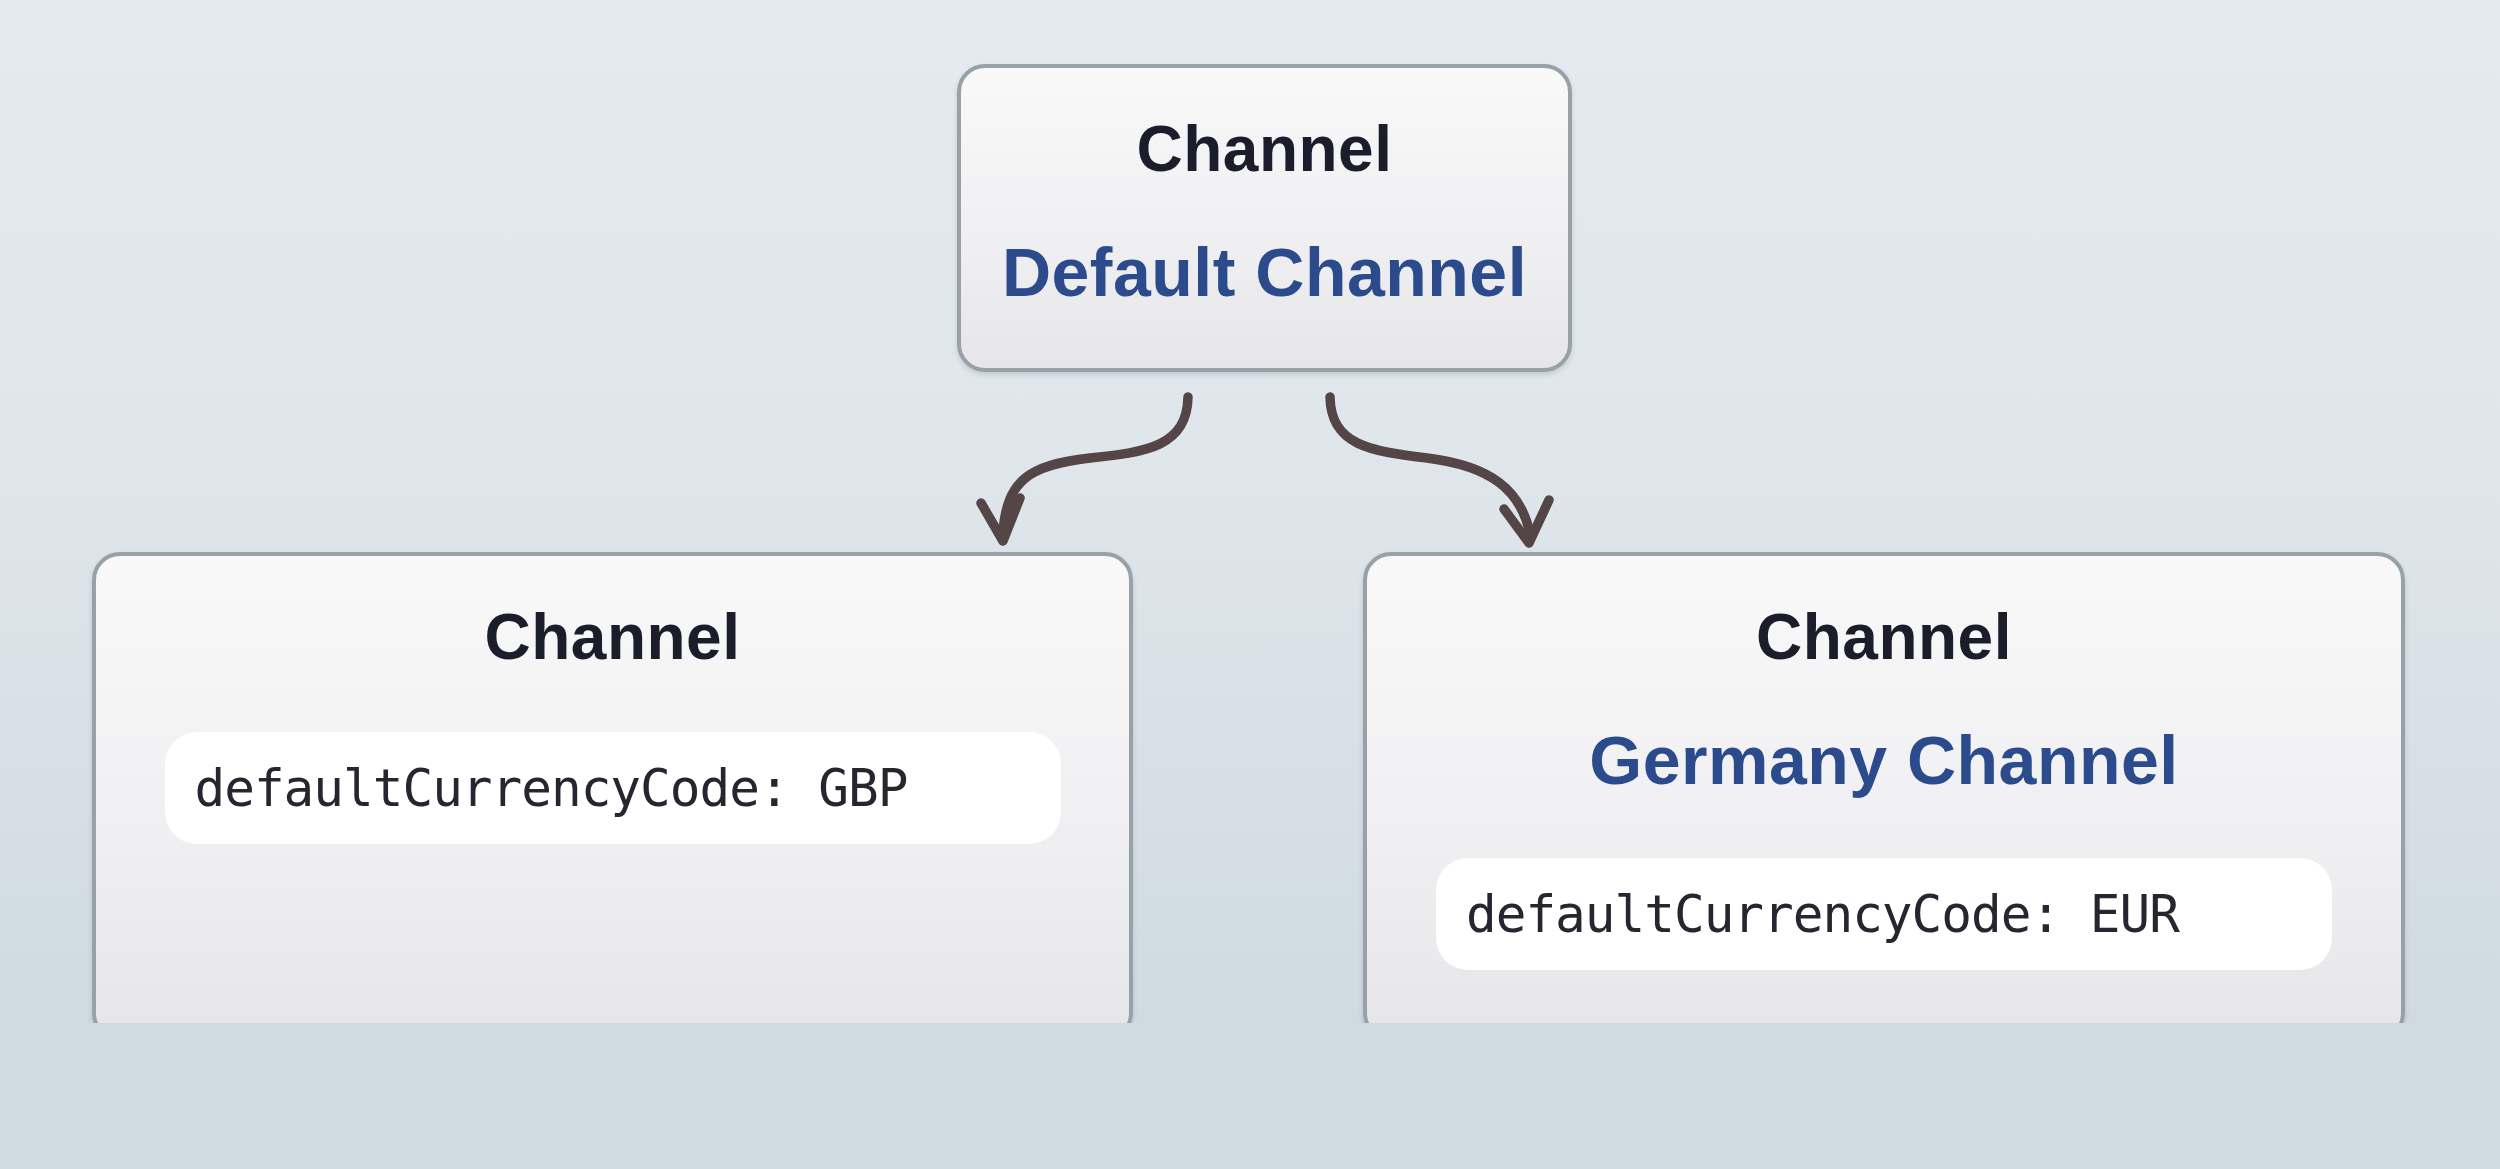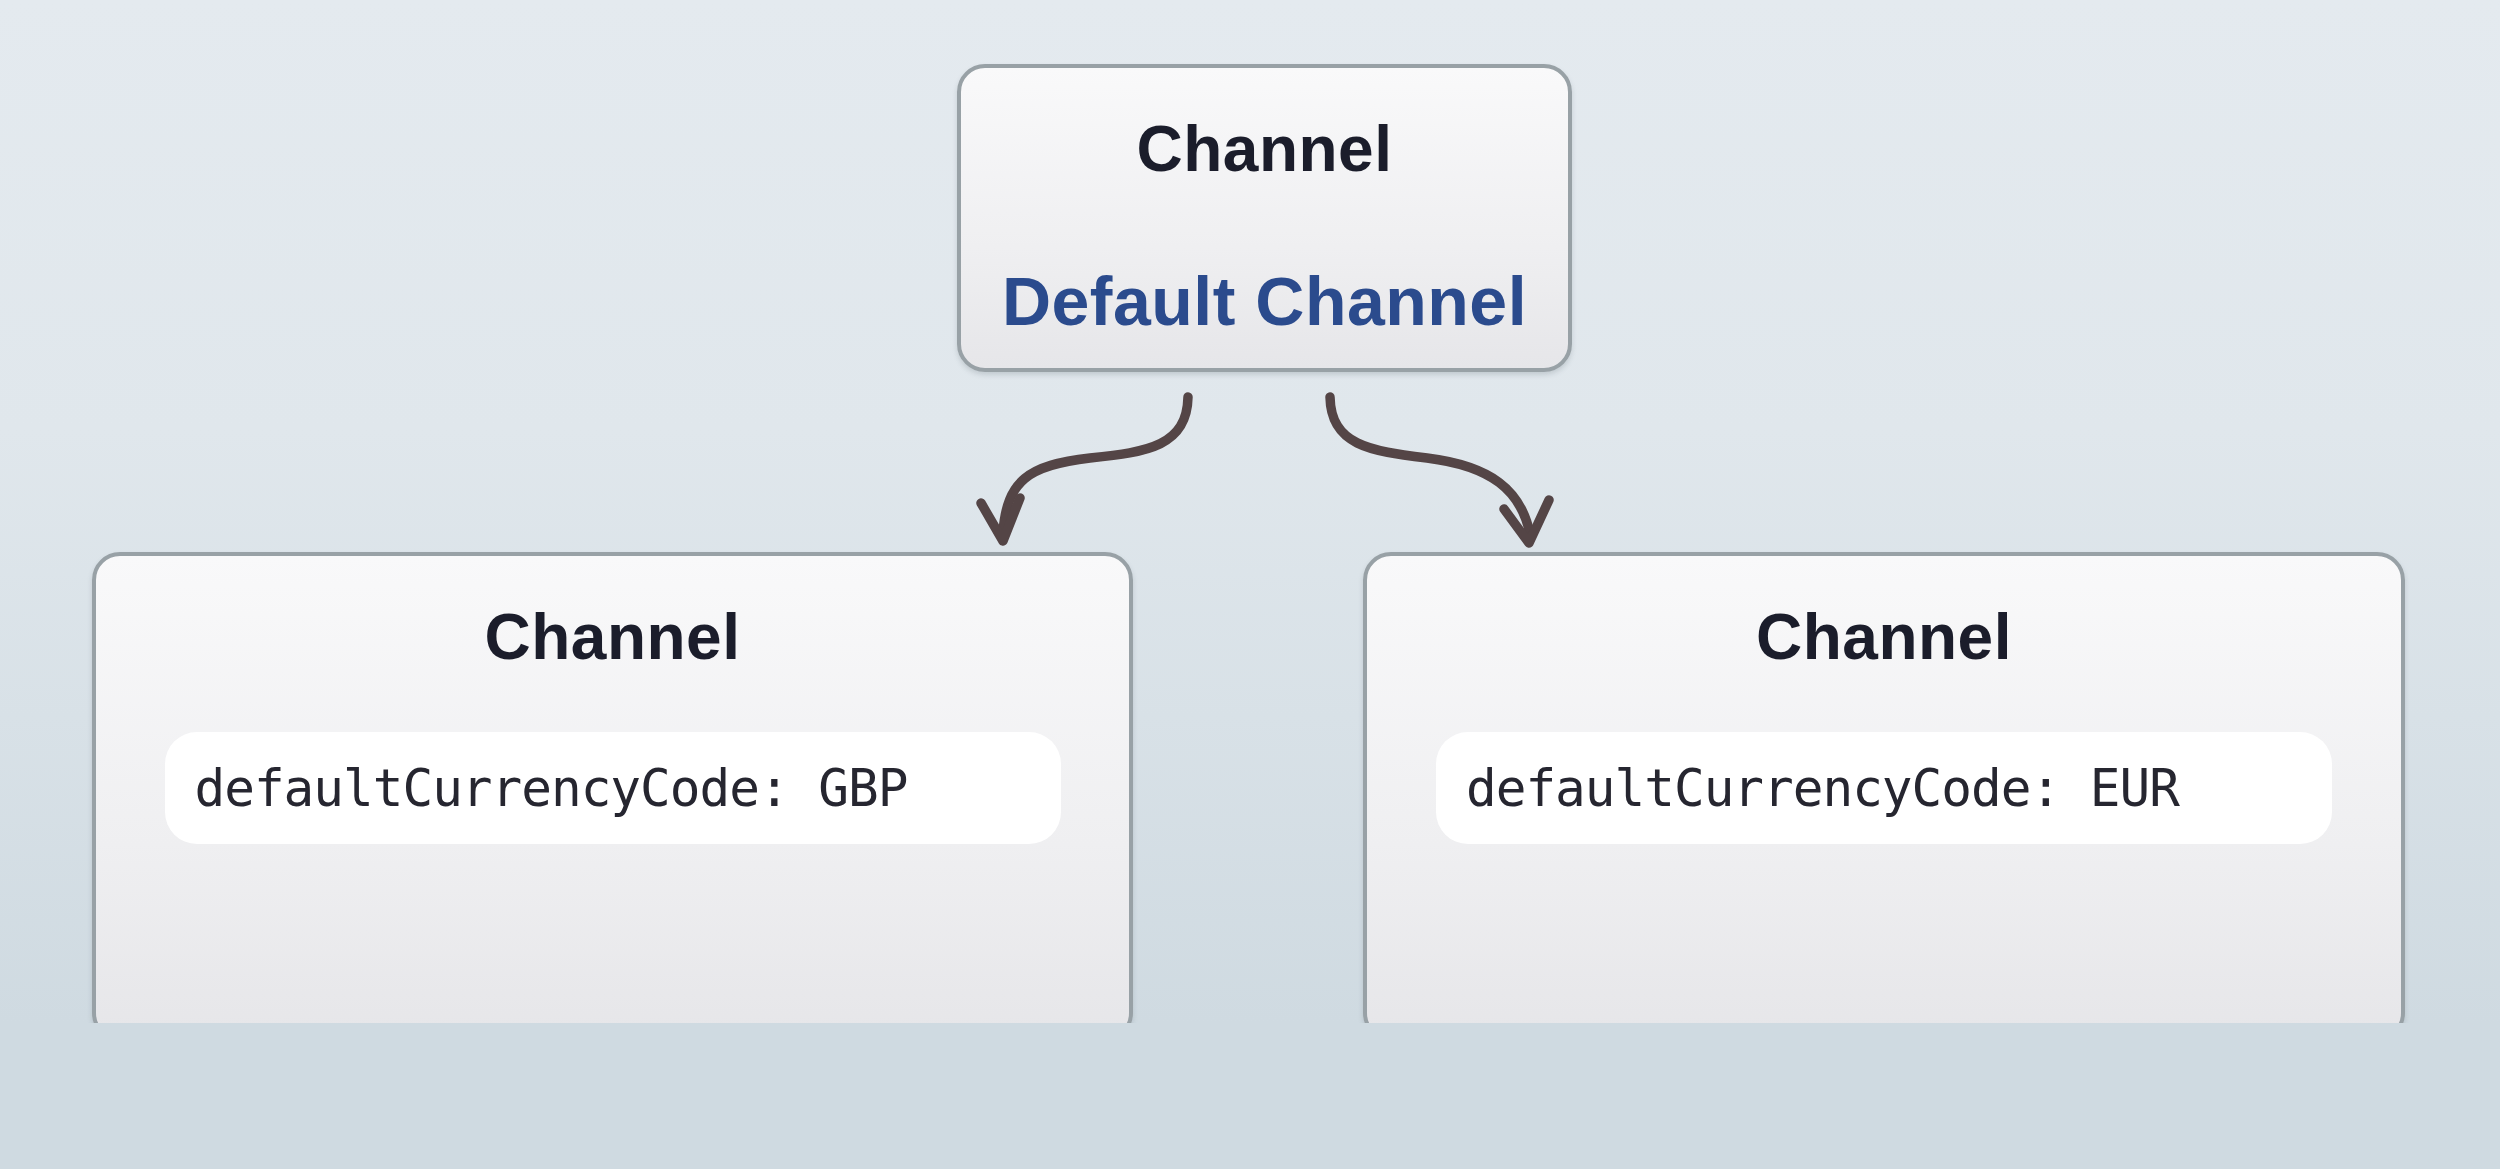--- a/index.html
+++ b/index.html
@@ -60,21 +60,21 @@
     font-weight: bold;
     line-height: 82px;
     color: var(--type-ink, #1b1d2b);
     letter-spacing: 0.5px;
     white-space: nowrap;
   }
   .node-name {
     font-size: 68px;
     font-weight: bold;
     line-height: 88px;
-    margin-top: 67px;
+    margin-top: 38px;
     color: var(--name-accent, #2b4b8d);
     letter-spacing: 0.5px;
     white-space: nowrap;
   }
   .attr-pill {
     margin-top: 54px;
     box-sizing: border-box;
     width: 896px;
     height: 112px;
     border-radius: 32px;
@@ -114,18 +114,19 @@
 
   <div class="node node-uk">
     <div class="node-type">Channel</div>
     <div class="attr-pill">
       <span class="attr-text">defaultCurrencyCode: GBP</span>
     </div>
   </div>
 
   <div class="node node-germany">
     <div class="node-type">Channel</div>
+    <div class="node-name">Germany Channel</div>
     <div class="attr-pill">
       <span class="attr-text">defaultCurrencyCode: EUR</span>
     </div>
   </div>
 
 </div>
 
 </body></html>

